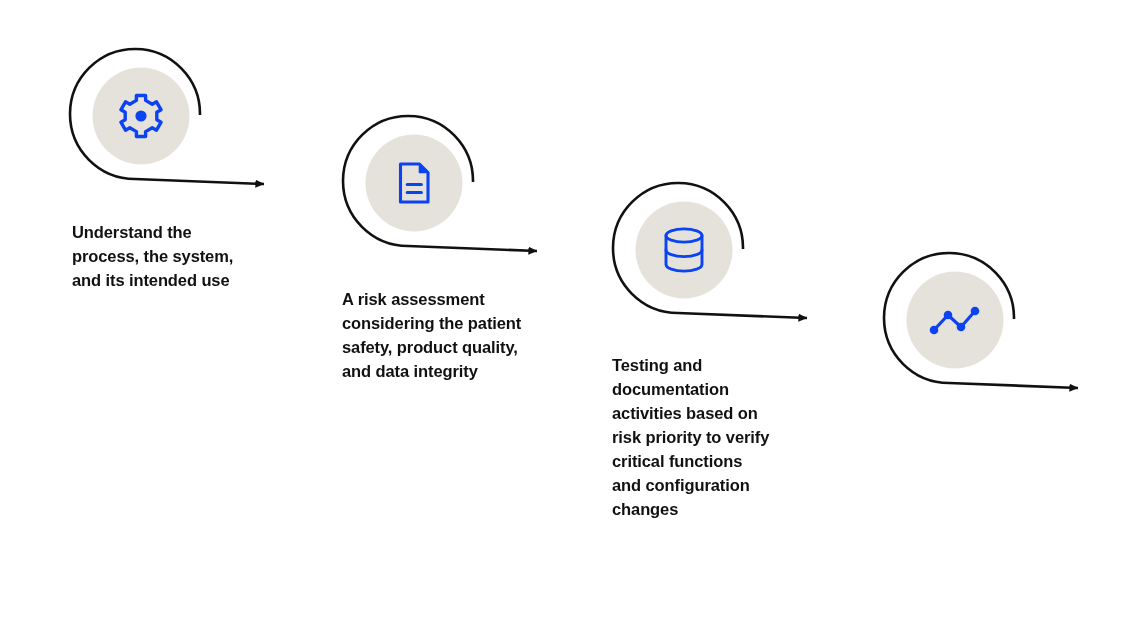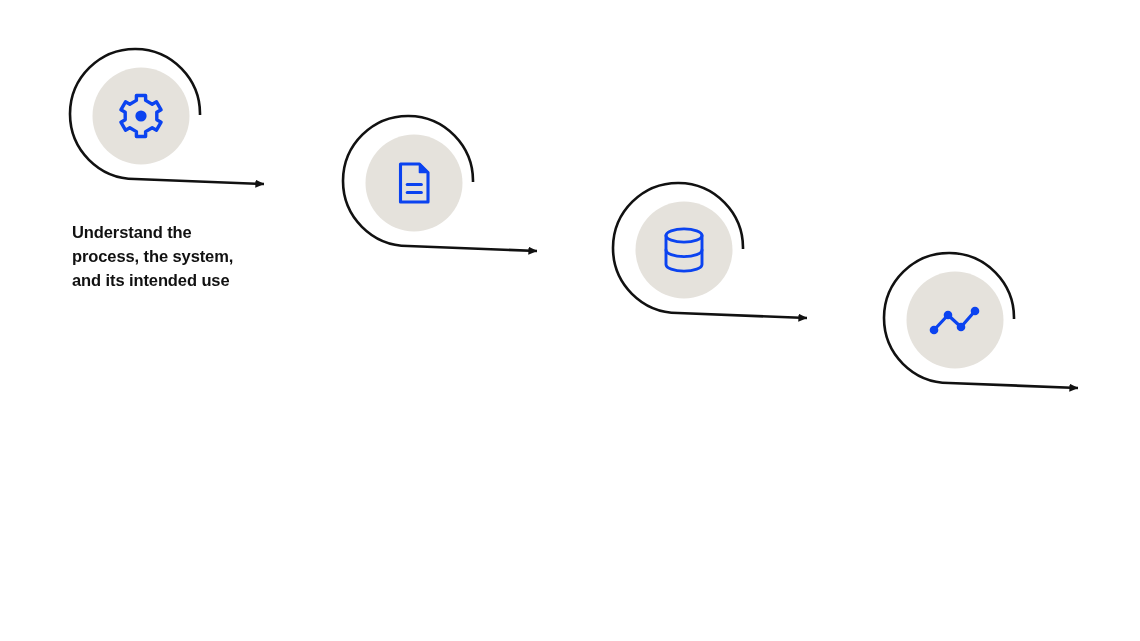--- a/index.html
+++ b/index.html
@@ -109,16 +109,27 @@
         <circle cx="6" cy="7" r="4.3" fill="#0B43F0"></circle>
         <circle cx="20" cy="-9" r="4.3" fill="#0B43F0"></circle>
       </g>
     </g>
   </svg>
 
   <p class="step-caption" style="left:72px; top:220px; width:230px;">Understand the
 process, the system,
 and its intended use</p>
 
+  <p class="step-caption" style="left:342px; top:287px; width:240px;">A risk assessment
+considering the patient
+safety, product quality,
+and data integrity</p>
 
+  <p class="step-caption" style="left:612px; top:353px; width:215px;">Testing and
+documentation
+activities based on
+risk priority to verify
+critical functions
+and configuration
+changes</p>
 
 
 </div>
 
 </body></html>

